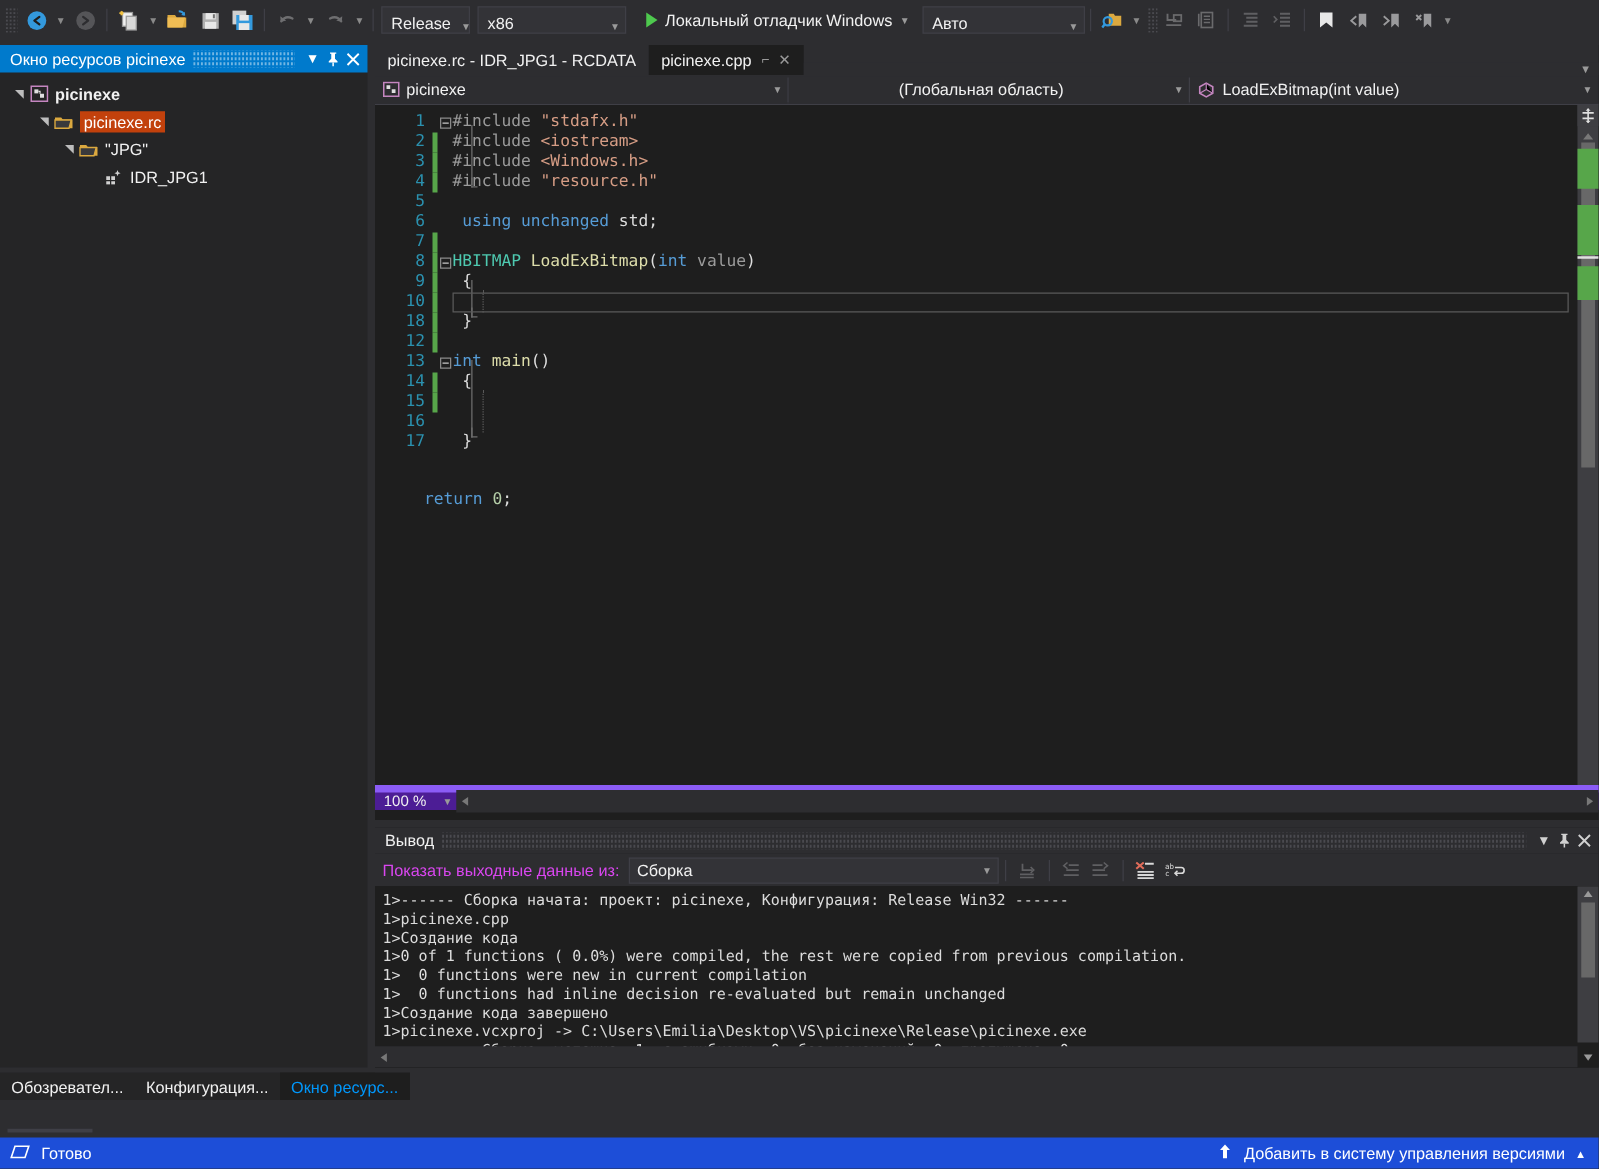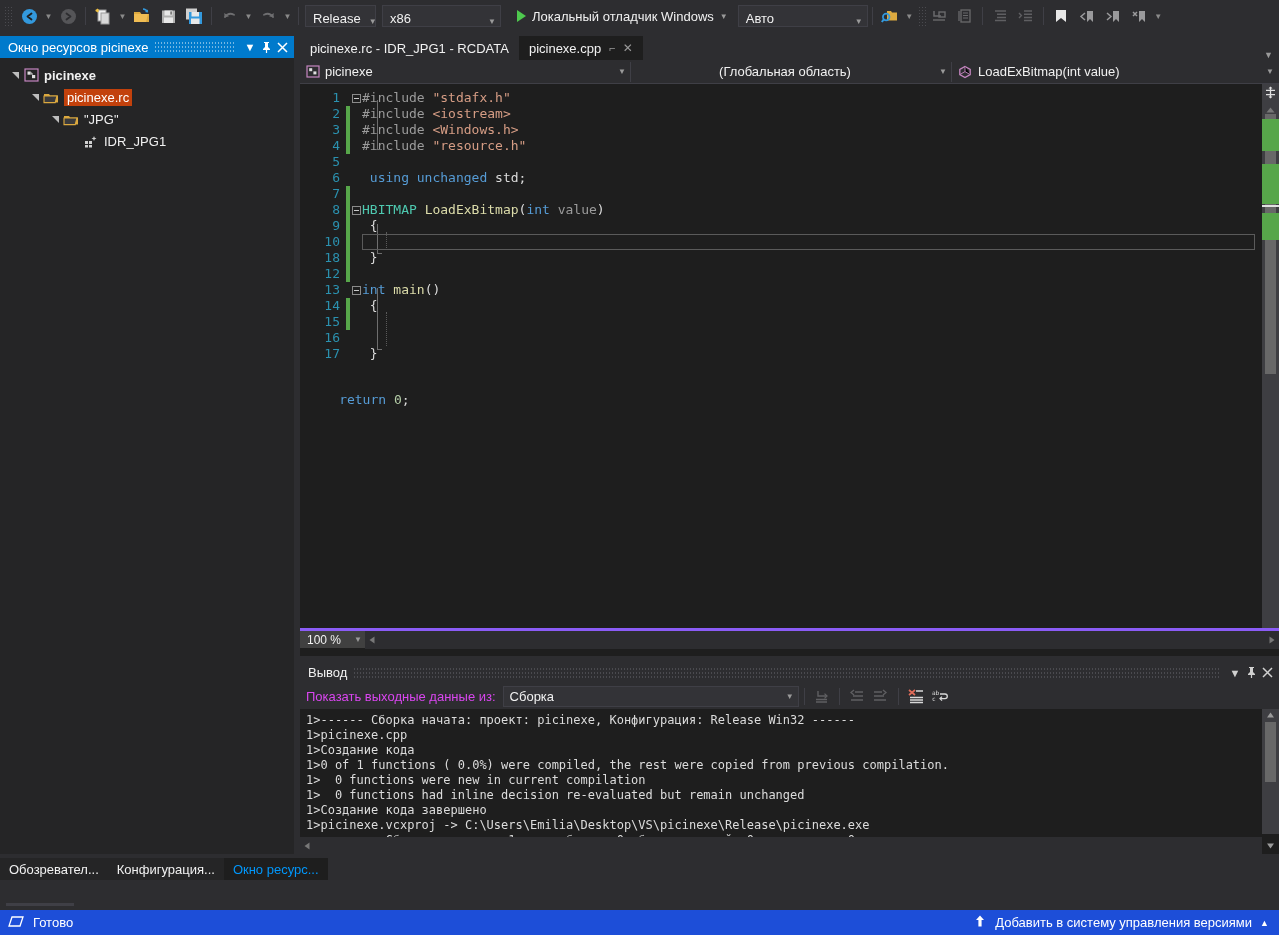--- a/index.html
+++ b/index.html
@@ -97,22 +97,22 @@
   .bracket-foot { position:absolute; border-bottom:1px solid #6e6e6e;
                   border-left:1px solid #6e6e6e; }
 
   
   .vscroll { position:absolute; right:0; top:0; width:17px; height:544px; background:#3e3e42; }
   .vscroll .thumb { position:absolute; left:3px; width:11px; background:#686868; }
   .vmark { position:absolute; left:0; width:17px; background:#57a64a; }
   .splitter { position:absolute; right:0; top:0; width:17px; height:17px;
               background:#3e3e42; display:flex; align-items:center; justify-content:center; }
   .vup { position:absolute; right:2px; top:19px; width:13px; height:10px; }
-  .zoombar { height:20px; background:#404040; display:flex; align-items:center;
-             border-top:3px solid #8b5cf6; }
+  .zoombar { height:20px; background:#4c1d95; display:flex; align-items:center;
+             border-top:6px solid #8b5cf6; }
   .zoomsel { width:62px; height:18px; margin-left:3px; display:flex; align-items:center;
              justify-content:space-between; padding:0 3px 0 4px; font-size:12px; color:#f1f1f1; }
   .hscroll { flex:1; height:18px; display:flex; align-items:center; background:#2d2d30; }
   .harrow { width:15px; height:18px; display:flex; align-items:center; justify-content:center; }
 
   
   .output { position:absolute; left:300px; top:662px; width:979px; height:192px;
             background:#1e1e1e; }
   .out-header { height:21px; background:#2d2d30; display:flex; align-items:center;
                 padding:0 4px 0 8px; }

